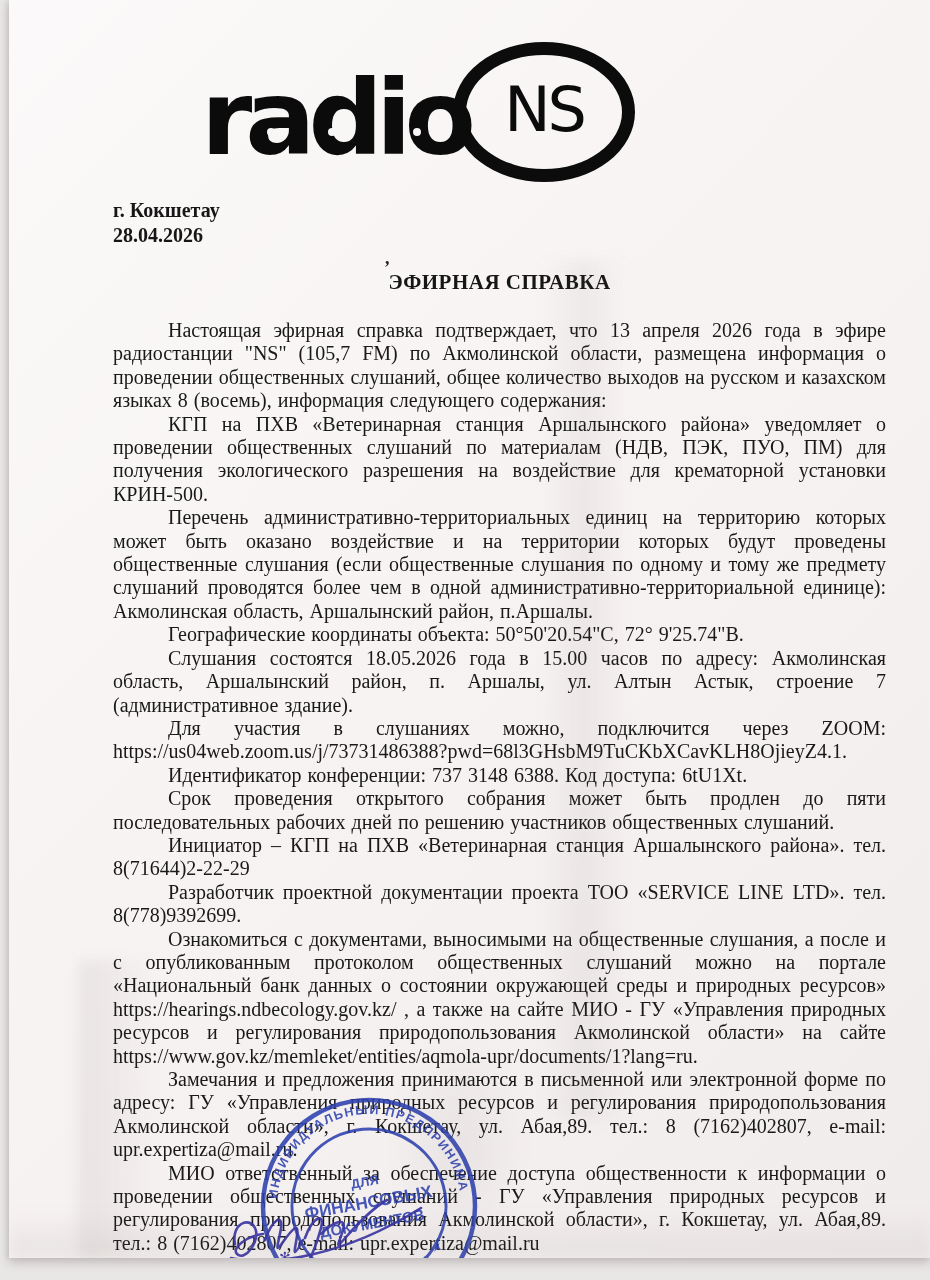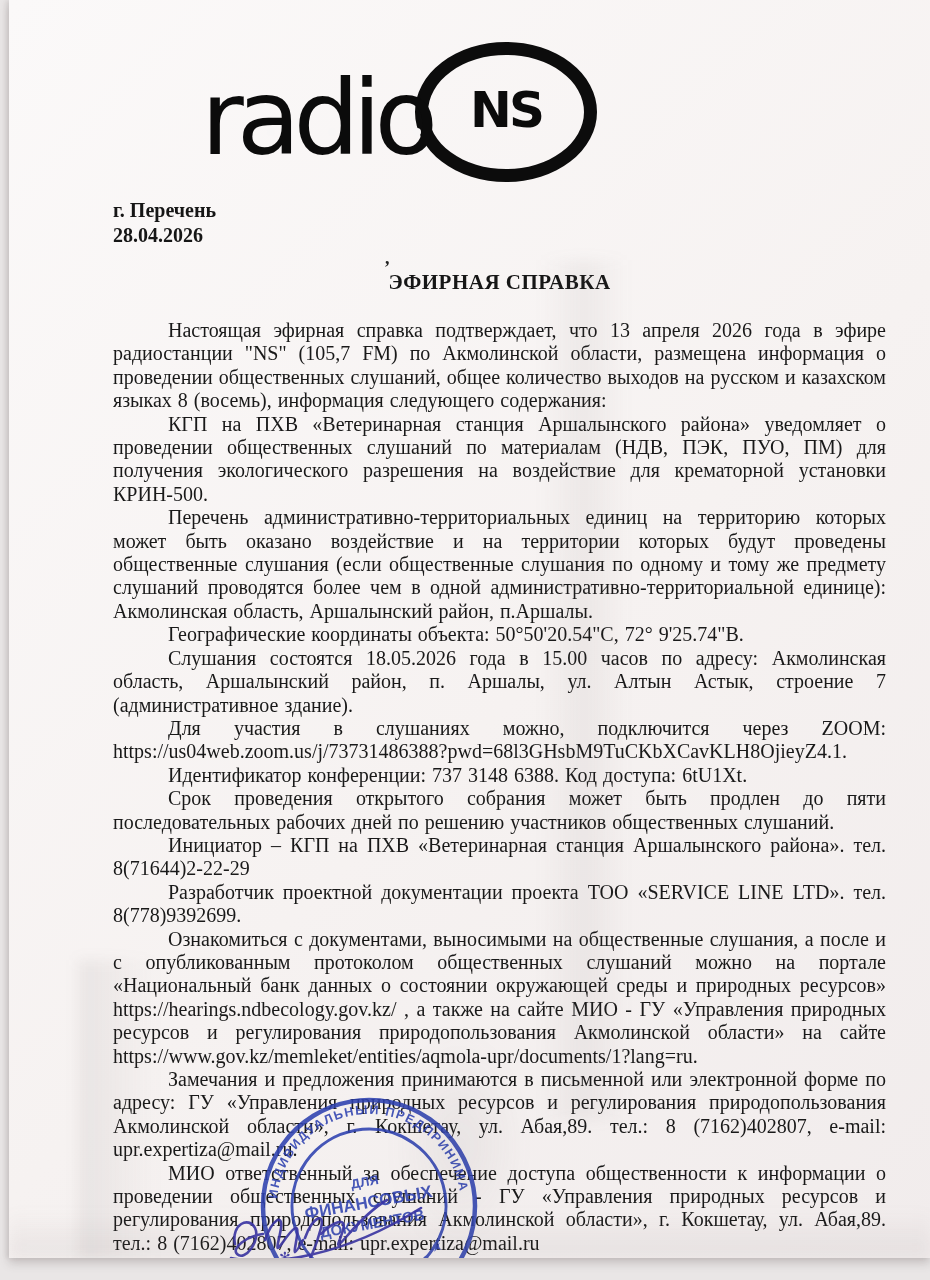--- a/index.html
+++ b/index.html
@@ -18,37 +18,37 @@
     overflow:hidden;
   }
   .content { padding:0 44px 0 104px; position:relative; }
 
   
   .logo-row {
     position:relative; margin:36px 0 0 88px; height:152px;
     display:flex; align-items:center; width:520px;
   }
   .logo-word {
-    font-family:"DejaVu Sans", sans-serif; font-weight:normal;
+    font-family:"DejaVu Sans", sans-serif; font-weight:bold;
     font-size:104px; letter-spacing:-7px; color:#0b0b0b;
     line-height:1; position:relative; top:6px;
   }
   .vinyl-dot {
     position:absolute; width:8px; height:8px; border-radius:50%;
     background:#f8f6f6; z-index:2;
   }
   .logo-ellipse {
     width:182px; height:140px; border:13px solid #0c0c0c; border-radius:50%;
     margin-left:-16px; flex:0 0 auto;
     display:flex; align-items:center; justify-content:center;
     background:transparent;
   }
   .logo-badge {
-    font-family:"DejaVu Sans", sans-serif; font-weight:bold;
-    font-size:50px; letter-spacing:-3px; color:#0b0b0b; line-height:1;
+    font-family:"DejaVu Sans", sans-serif; font-weight:normal;
+    font-size:62px; letter-spacing:-3px; color:#0b0b0b; line-height:1;
     position:relative; top:-2px;
   }
 
   
   .place-date { margin-top:10px; font-weight:bold; font-size:20px; line-height:25px; color:#161616; }
   .doc-title-row { position:relative; text-align:center; margin:22px 0 24px; }
   .doc-title { font-weight:bold; font-size:21px; letter-spacing:.5px; color:#161616; }
   .comma-artifact { position:absolute; left:272px; top:-22px; font-weight:bold; font-size:18px; color:#222; }
 
   
@@ -86,21 +86,21 @@
       <span class="logo-word">radio</span>
       <span class="vinyl-dot" style="left:66px; top:92px;"></span>
       <span class="vinyl-dot" style="left:127px; top:92px;"></span>
       <span class="vinyl-dot" style="left:212px; top:92px;"></span>
       <span class="logo-ellipse">
         <span class="logo-badge">NS</span>
       </span>
     </div>
 
     <div class="place-date">
-      <div>г. Перечень</div>
+      <div>г. Кокшетау</div>
       <div>28.04.2026</div>
     </div>
 
     <div class="doc-title-row">
       <span class="comma-artifact">,</span>
       <span class="doc-title">ЭФИРНАЯ СПРАВКА</span>
     </div>
 
     <div class="body-text">
       <p>Настоящая эфирная справка подтверждает, что 13 апреля 2026 года в эфире радиостанции "NS" (105,7 FM) по Акмолинской области, размещена информация о проведении общественных слушаний, общее количество выходов на русском и казахском языках 8 (восемь), информация следующего содержания:</p>

